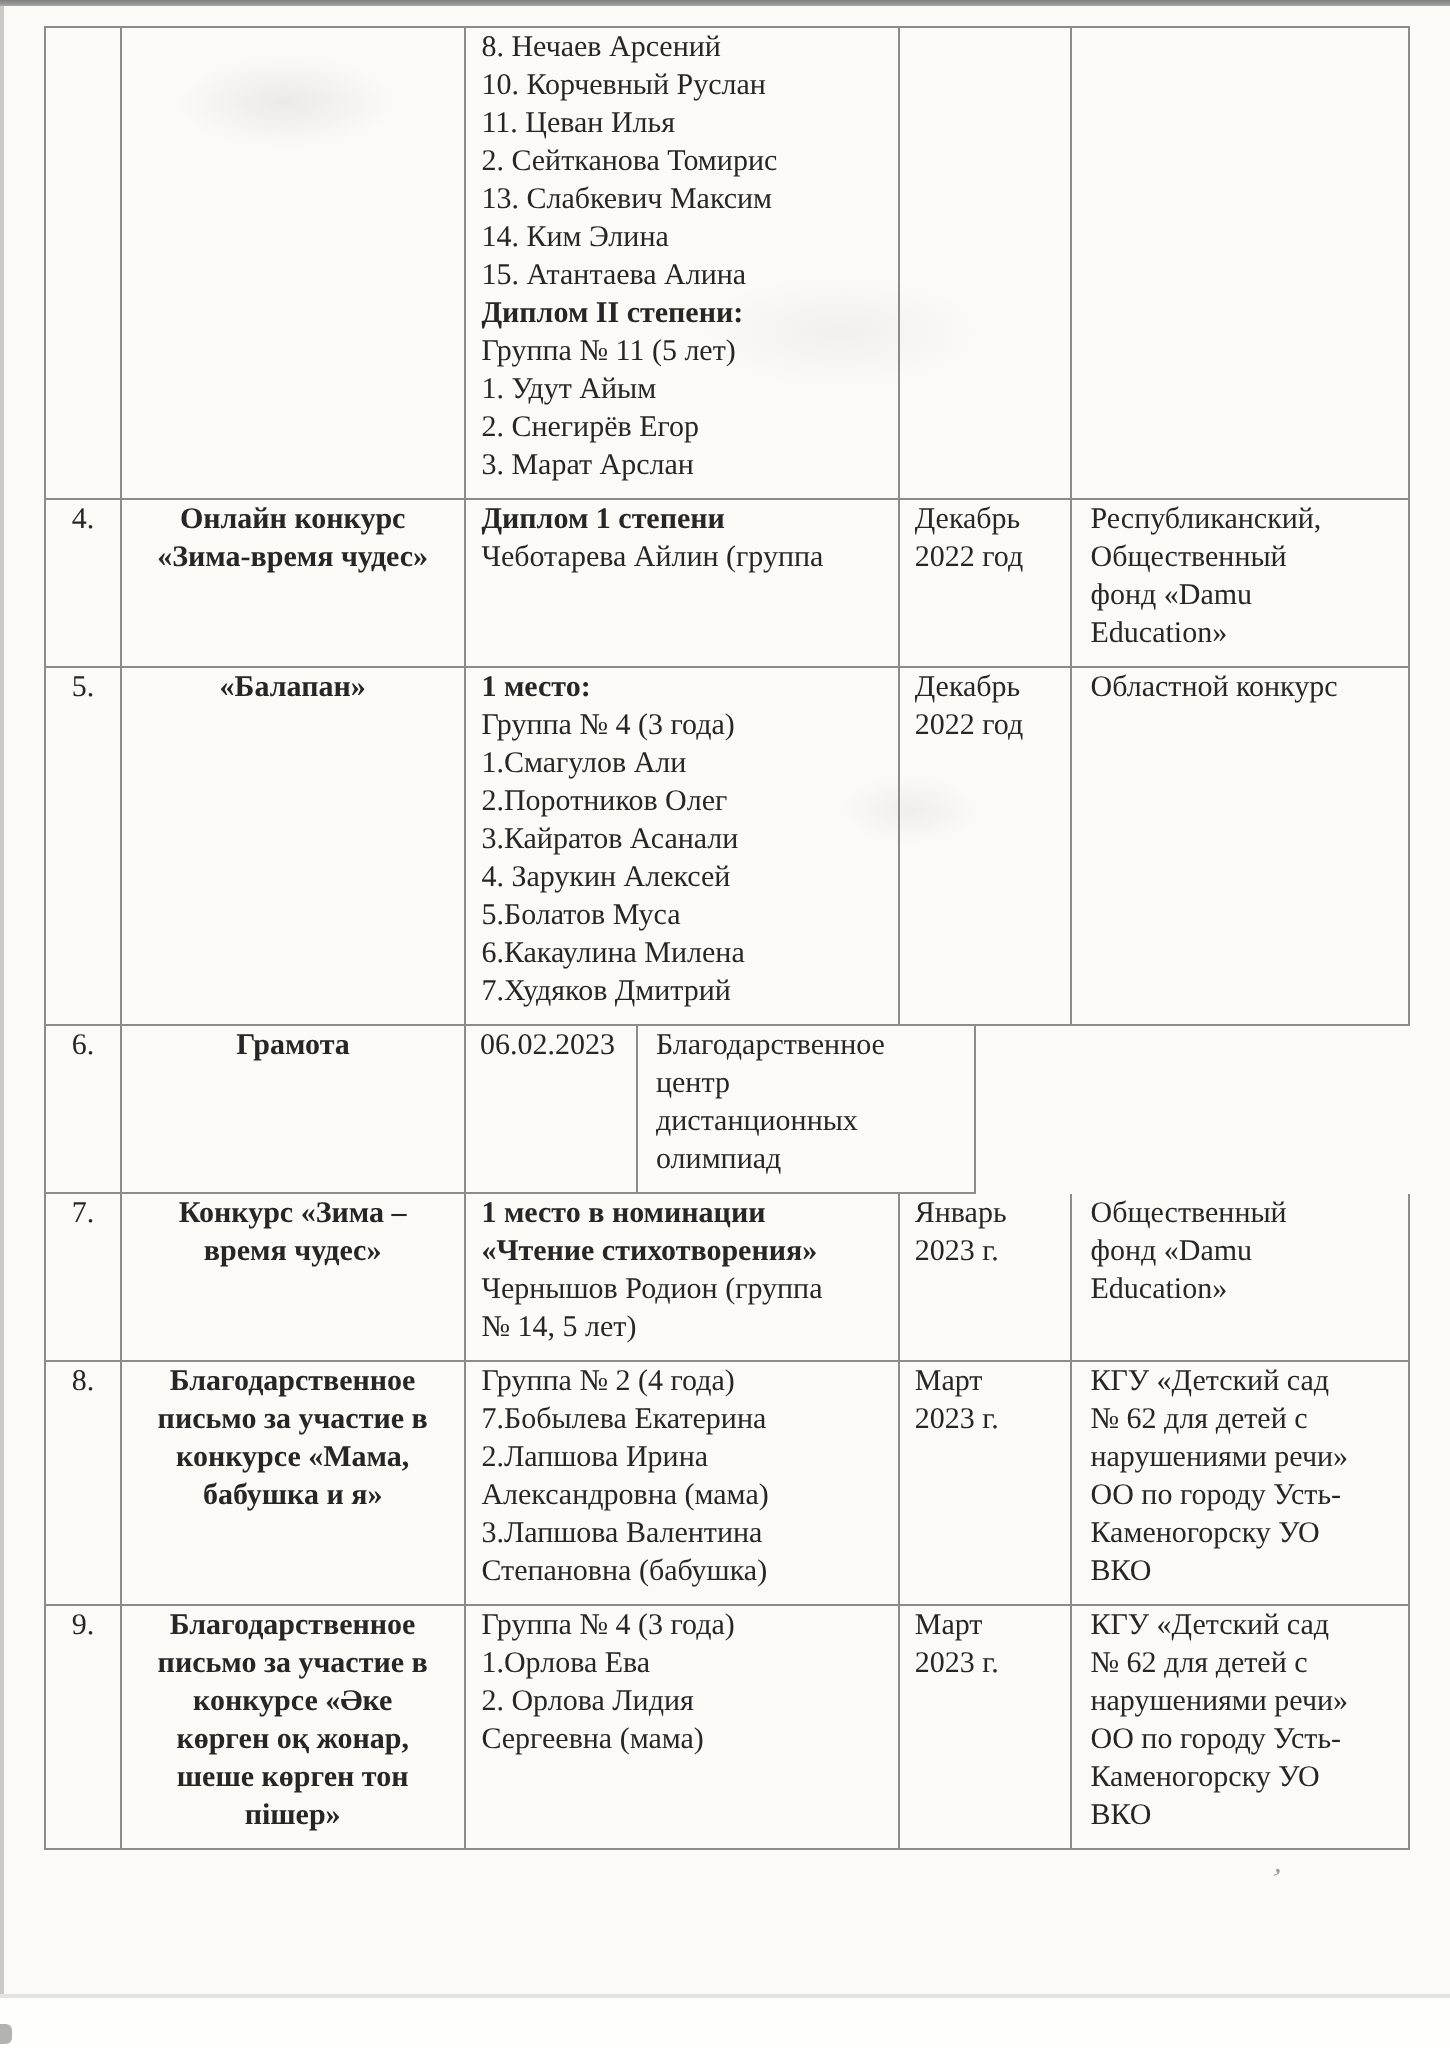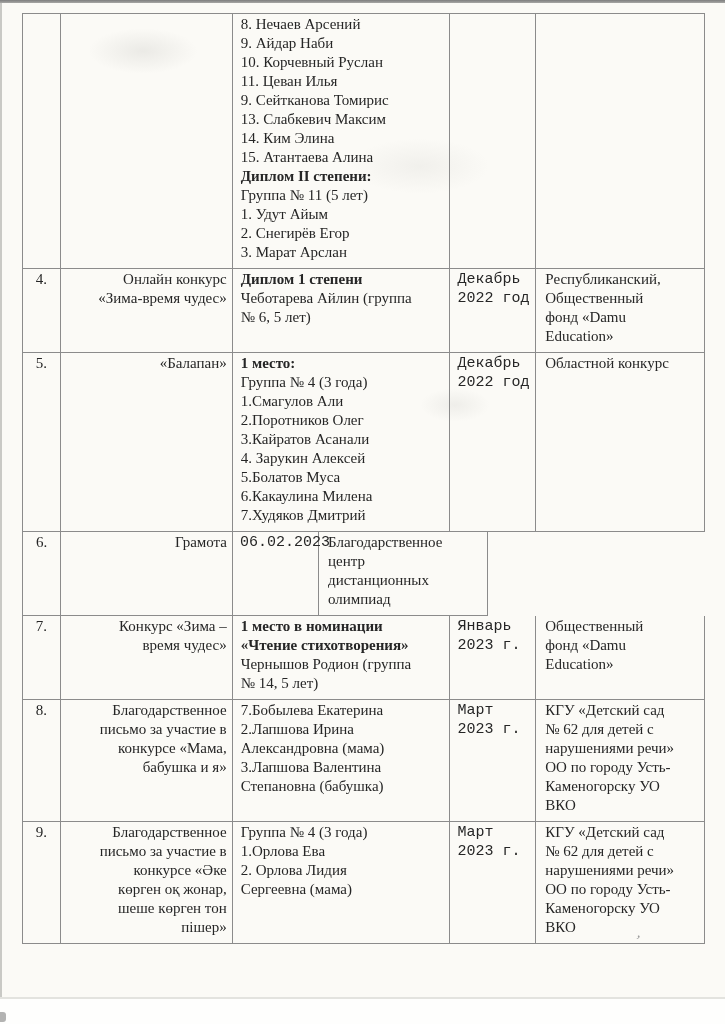--- a/index.html
+++ b/index.html
@@ -39,23 +39,23 @@
     border-left:1px solid var(--border);
   }
   .row{display:flex;}
   .cell{
     border-right:1px solid var(--border);
     border-bottom:1px solid var(--border);
     font-size:15px;line-height:19px;
     padding:1px 2px 6px 2px;
   }
   .c-num{width:38px;text-align:center;}
-  .c-name{width:172px;text-align:right;font-weight:normal;padding-left:5px;padding-right:5px;}
+  .c-name{width:172px;text-align:center;font-weight:bold;padding-left:5px;padding-right:5px;}
   .c-result{width:218px;padding-left:8px;}
-  .c-date{width:86px;padding-left:7px;font-family:Liberation Mono, monospace;}
+  .c-date{width:86px;padding-left:7px;}
   .c-level{width:169px;padding-left:9px;}
   .ln{white-space:nowrap;}
   .c-name .ln{white-space:normal;}
   .b{font-weight:bold;}
 </style>
 </head>
 <body>
 
 <div class="page">
   <div class="edge-top"></div>
@@ -63,24 +63,23 @@
   <div class="smudge s1"></div>
   <div class="smudge s2"></div>
   <div class="smudge s3"></div>
 
   <div class="awards-table" id="awards-table">
       <div class="row">
         <div class="cell c-num"></div>
         <div class="cell c-name"></div>
         <div class="cell c-result">
           <div class="ln">8. Нечаев Арсений</div>
-          <div class="ln">9. Айдар Наби</div>
           <div class="ln">10. Корчевный Руслан</div>
           <div class="ln">11. Цеван Илья</div>
-          <div class="ln">9. Сейтканова Томирис</div>
+          <div class="ln">2. Сейтканова Томирис</div>
           <div class="ln">13. Слабкевич Максим</div>
           <div class="ln">14. Ким Элина</div>
           <div class="ln">15. Атантаева Алина</div>
           <div class="ln b">Диплом II степени:</div>
           <div class="ln">Группа № 11 (5 лет)</div>
           <div class="ln">1. Удут Айым</div>
           <div class="ln">2. Снегирёв Егор</div>
           <div class="ln">3. Марат Арслан</div>
         </div>
         <div class="cell c-date"></div>
@@ -90,21 +89,20 @@
         <div class="cell c-num">
           <div class="ln">4.</div>
         </div>
         <div class="cell c-name">
           <div class="ln">Онлайн конкурс</div>
           <div class="ln">«Зима-время чудес»</div>
         </div>
         <div class="cell c-result">
           <div class="ln b">Диплом 1 степени</div>
           <div class="ln">Чеботарева Айлин (группа</div>
-          <div class="ln">№ 6, 5 лет)</div>
         </div>
         <div class="cell c-date">
           <div class="ln">Декабрь</div>
           <div class="ln">2022 год</div>
         </div>
         <div class="cell c-level">
           <div class="ln">Республиканский,</div>
           <div class="ln">Общественный</div>
           <div class="ln">фонд «Damu</div>
           <div class="ln">Education»</div>
@@ -181,20 +179,21 @@
         <div class="cell c-num">
           <div class="ln">8.</div>
         </div>
         <div class="cell c-name">
           <div class="ln">Благодарственное</div>
           <div class="ln">письмо за участие в</div>
           <div class="ln">конкурсе «Мама,</div>
           <div class="ln">бабушка и я»</div>
         </div>
         <div class="cell c-result">
+          <div class="ln">Группа № 2 (4 года)</div>
           <div class="ln">7.Бобылева Екатерина</div>
           <div class="ln">2.Лапшова Ирина</div>
           <div class="ln">Александровна (мама)</div>
           <div class="ln">3.Лапшова Валентина</div>
           <div class="ln">Степановна (бабушка)</div>
         </div>
         <div class="cell c-date">
           <div class="ln">Март</div>
           <div class="ln">2023 г.</div>
         </div>

